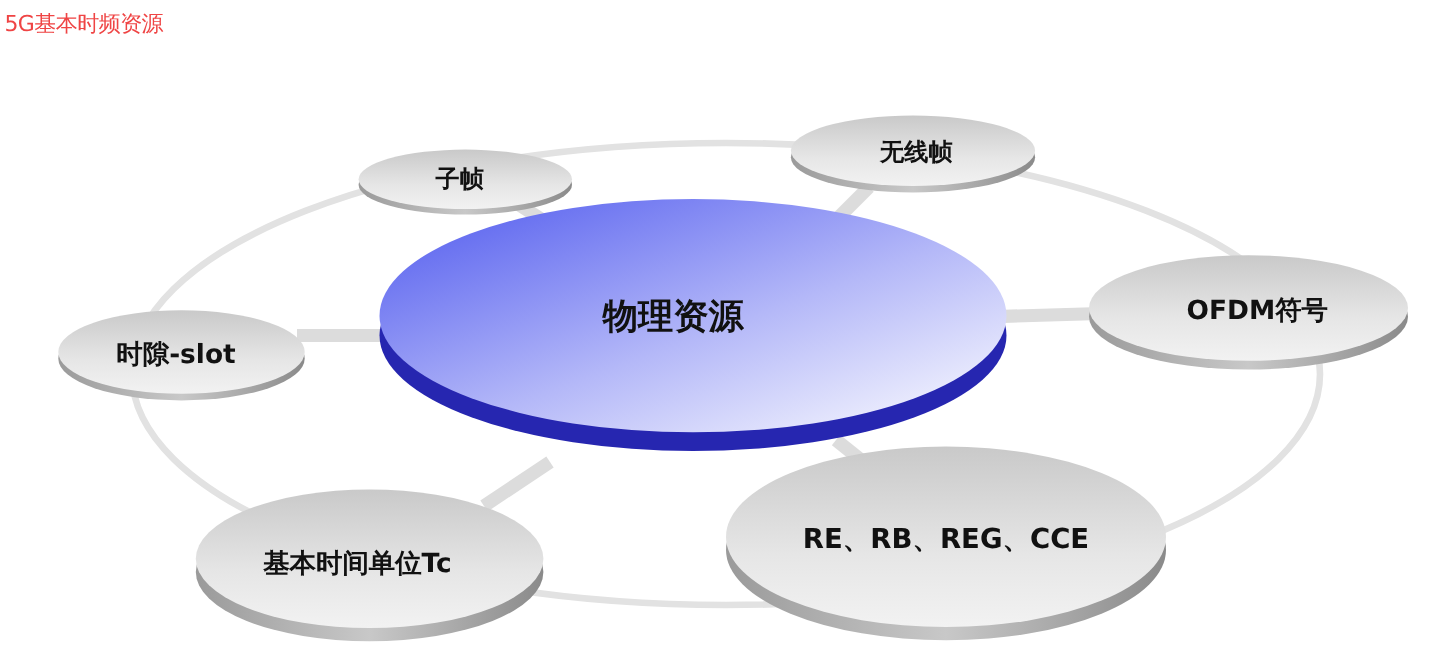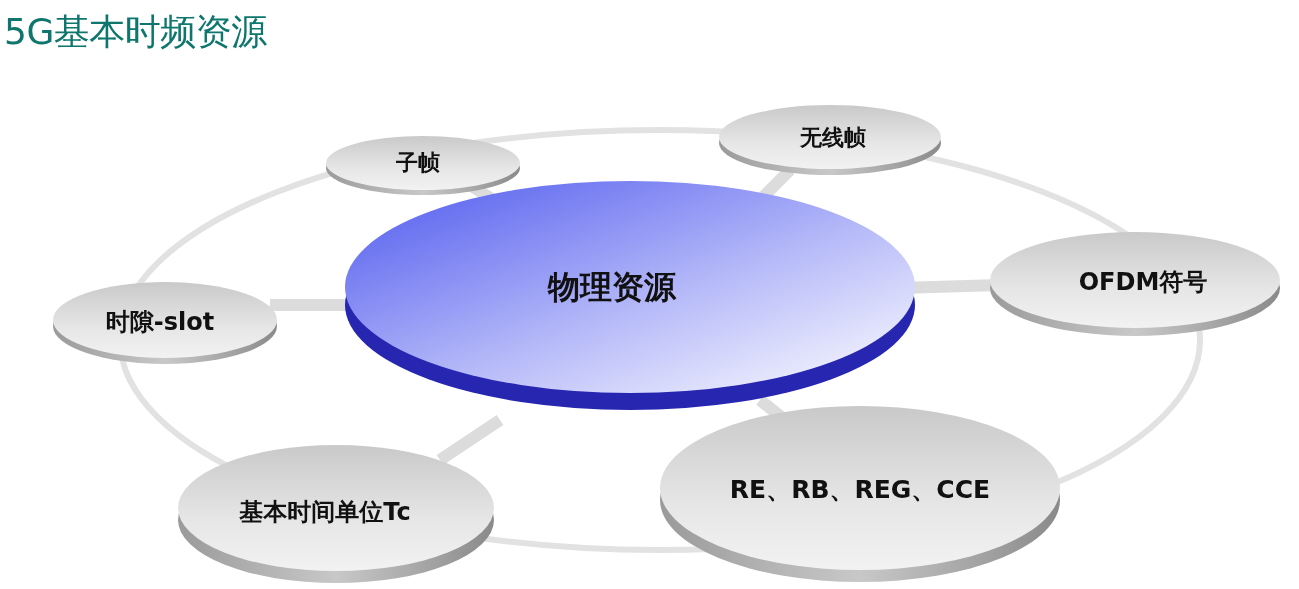--- a/index.html
+++ b/index.html
@@ -1,17 +1,17 @@
 <!DOCTYPE html>
 <html><head>
 <meta charset="utf-8">
 <style>
   html, body { margin: 0; padding: 0; background: #ffffff; }
   body { width: 1299px; height: 589px; position: relative; overflow: hidden; font-family: "DejaVu Sans", "Liberation Sans", sans-serif; }
-  .title { position: absolute; left: 4px; top: 8px; font-size: 36px; color: #0f766e; font-family: "DejaVu Sans", sans-serif; letter-spacing: -0.5px; }
+  .title { position: absolute; left: 4px; top: 8px; font-size: 20px; color: #ef4444; font-family: "DejaVu Sans", sans-serif; letter-spacing: -0.5px; }
   svg.diagram { position: absolute; left: 0; top: 0; }
   .node-label { font-family: "DejaVu Sans", "Liberation Sans", sans-serif; font-weight: bold; fill: #111111; }
 </style>
 </head>
 <body>
 
 <div class="title">5G基本时频资源</div>
 
 <svg class="diagram" width="1299" height="589" viewBox="0 0 1299 589">
   <defs>

